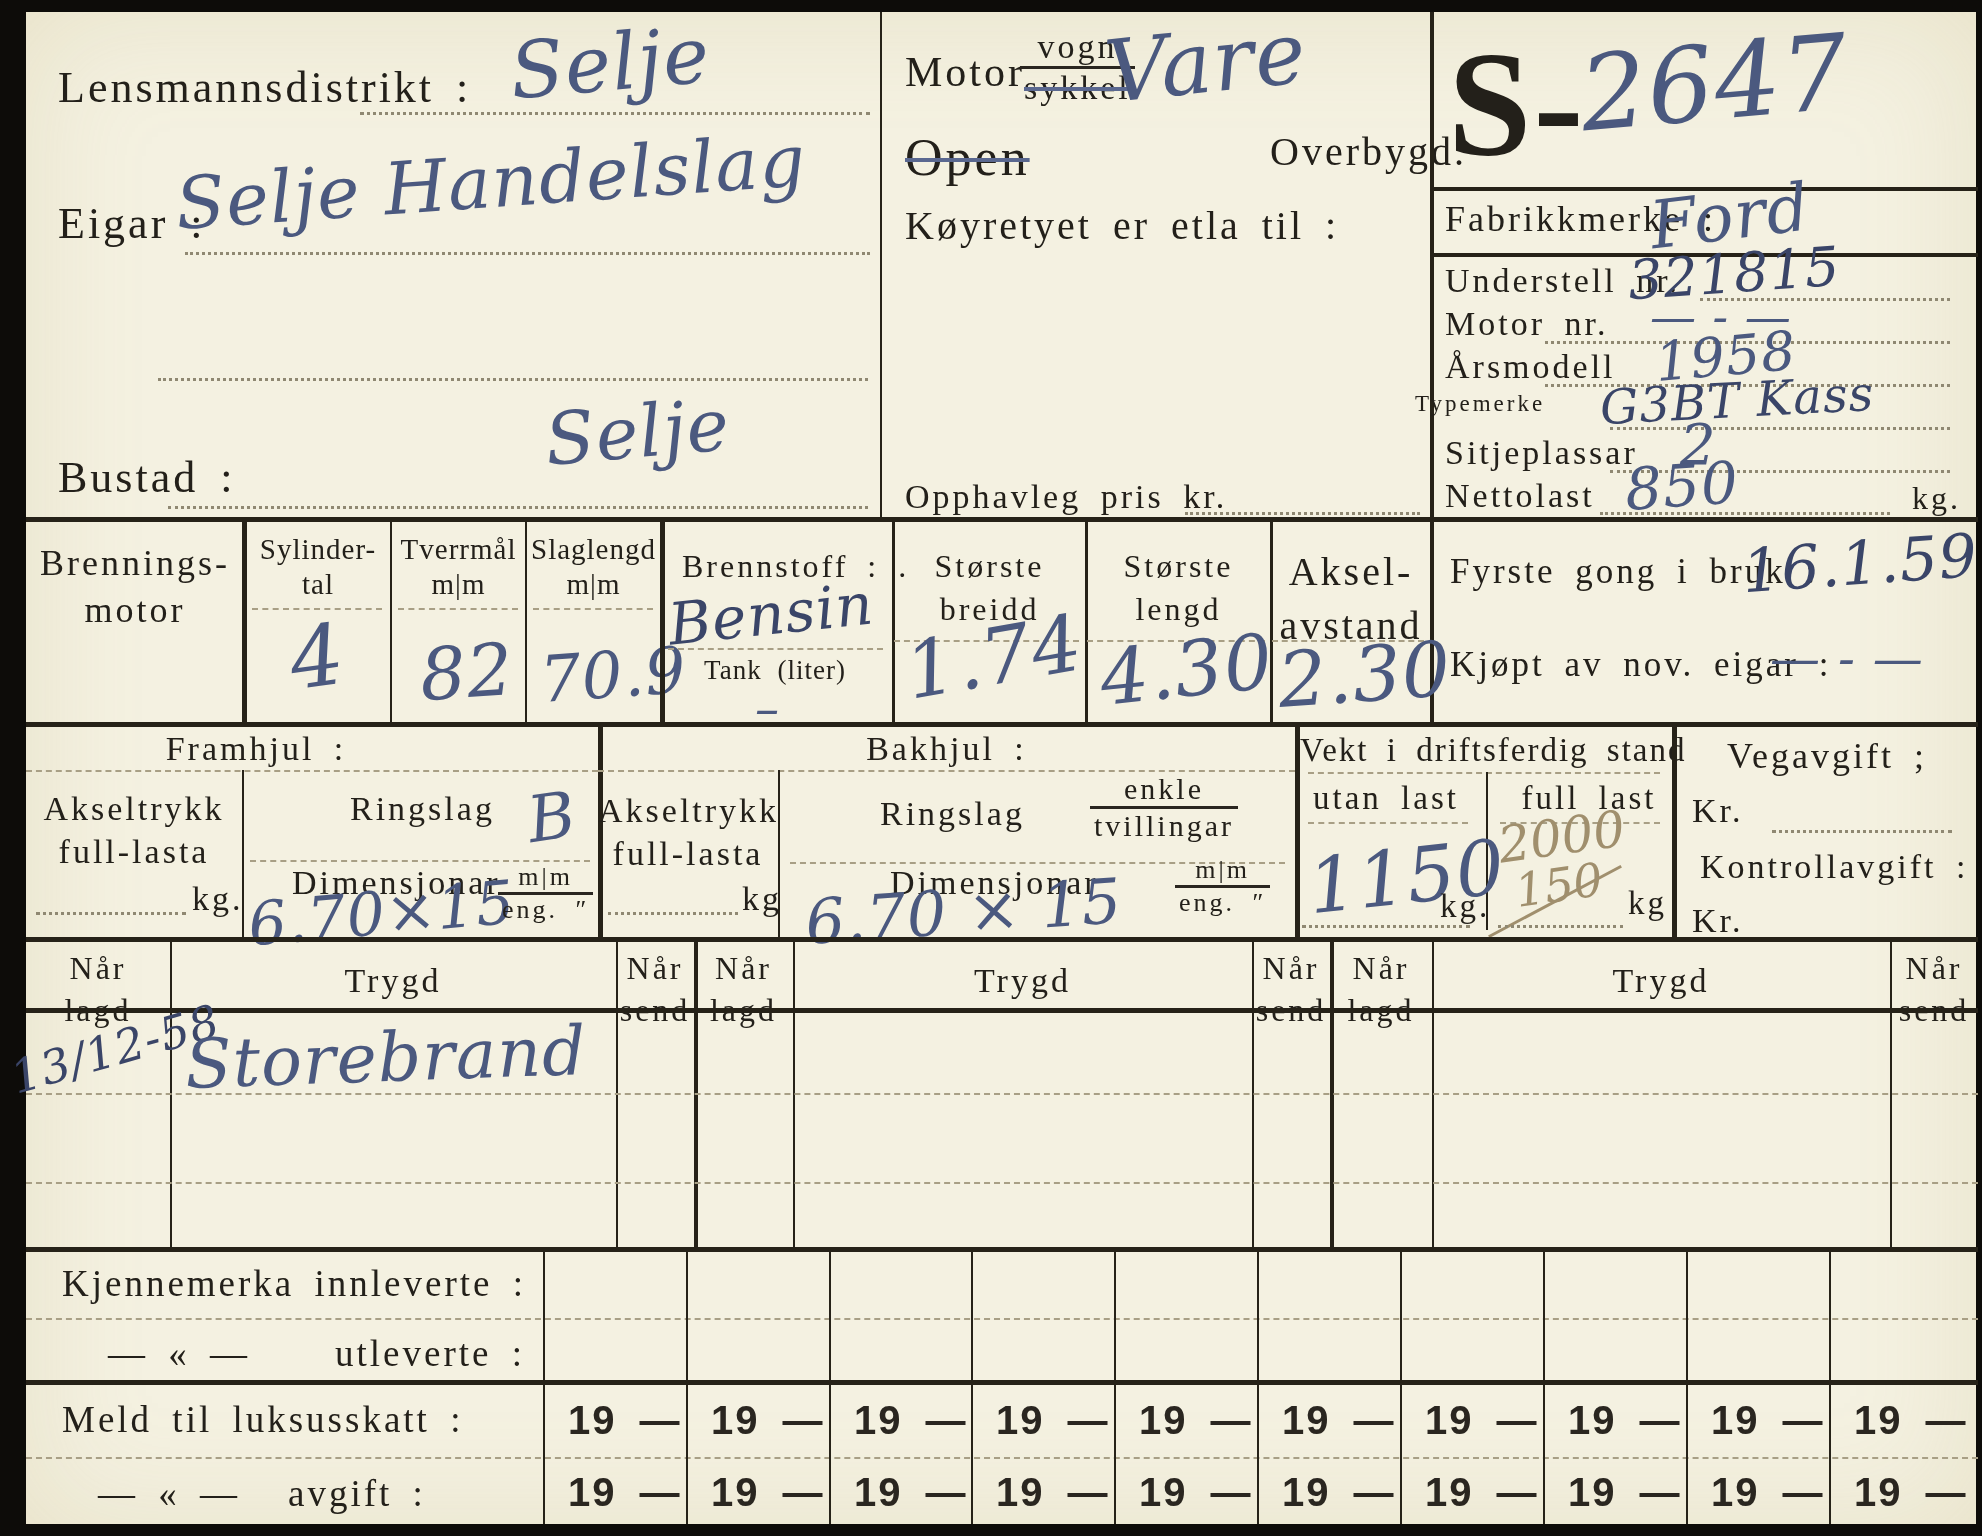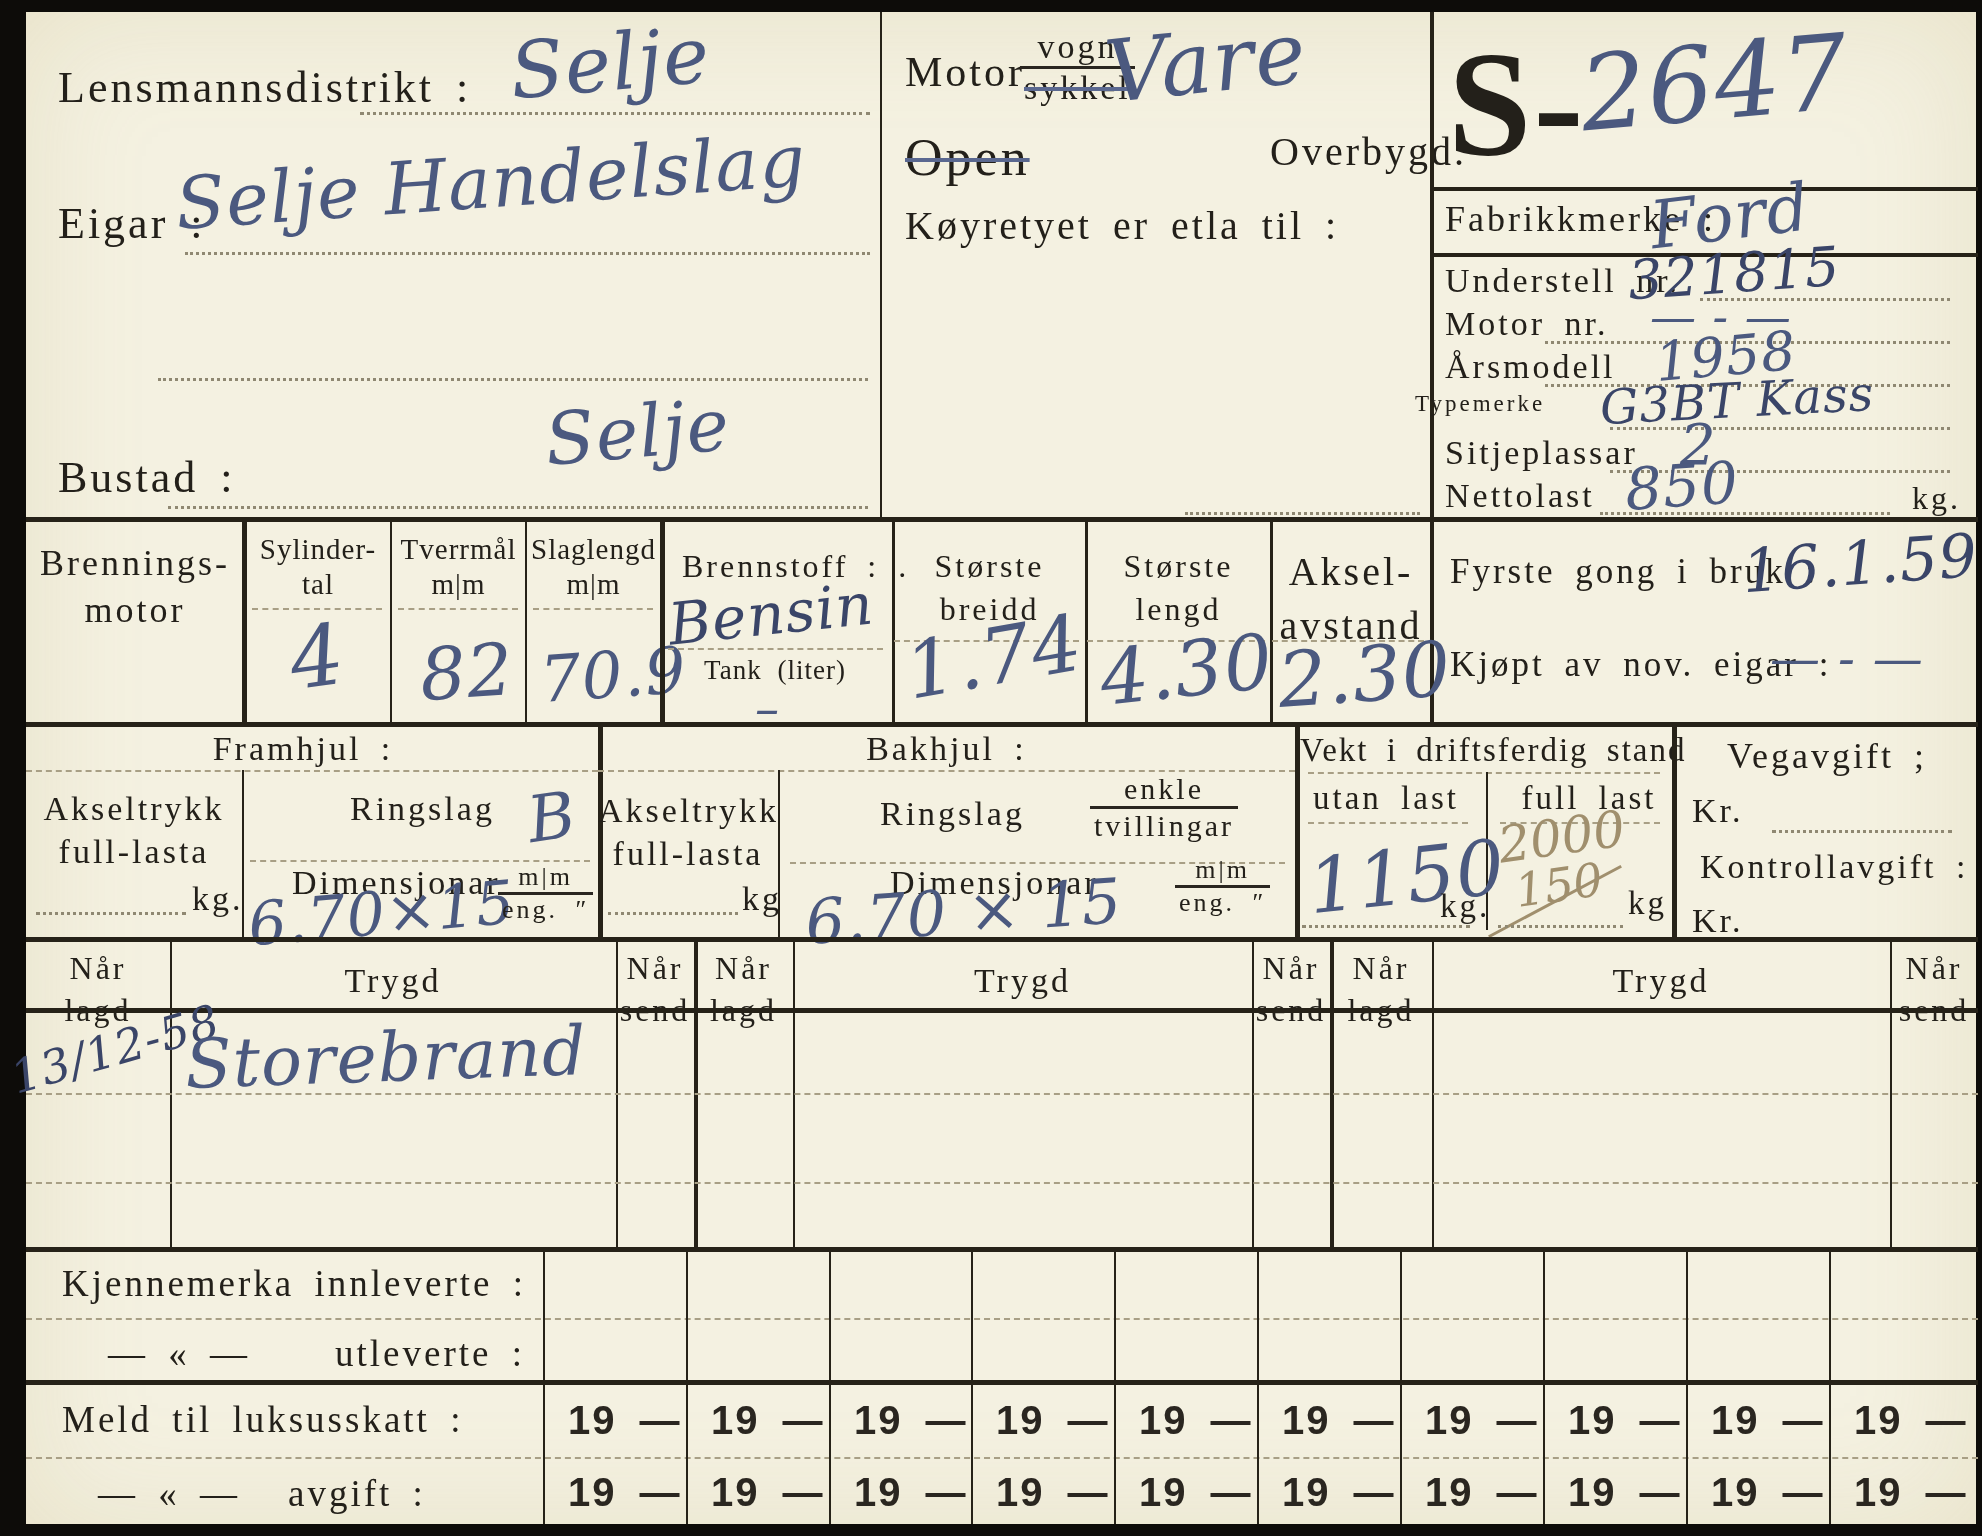--- a/index.html
+++ b/index.html
@@ -49,20 +49,21 @@
     <div class="frac-top lbl" style="font-size:34px;">vogn</div>
     <div class="frac-bot lbl strike" style="font-size:34px;">sykkel</div>
   </div>
   <div class="abs hw" style="left:1105px;top:12px;font-size:86px;transform:rotate(-6deg);">Vare</div>
 
   <div class="abs lbl strike" style="left:905px;top:128px;font-size:52px;">Open</div>
   <div class="abs lbl" style="left:1270px;top:128px;font-size:40px;">Overbygd.</div>
 
   <div class="abs lbl" style="left:905px;top:202px;font-size:40px;">Køyretyet er etla til :</div>
 
+  <div class="abs lbl" style="left:905px;top:478px;font-size:34px;">Opphavleg pris kr.</div>
   <div class="dots" style="left:1185px;top:512px;width:235px;"></div>
 
   <div class="vl" style="left:1430px;top:12px;width:4px;height:710px;"></div>
 
   <div class="abs" style="left:1448px;top:18px;font-size:150px;font-weight:bold;letter-spacing:2px;">S-</div>
   <div class="abs hw" style="left:1580px;top:22px;font-size:104px;transform:rotate(-5deg);">2647</div>
 
   <div class="hl" style="left:1434px;top:187px;width:544px;height:4px;"></div>
 
   <div class="abs lbl" style="left:1445px;top:198px;font-size:36px;">Fabrikkmerke :</div>
@@ -158,21 +159,21 @@
   <div class="abs hw" style="left:1278px;top:630px;font-size:76px;transform:rotate(-4deg);">2.30</div>
 
   <div class="abs lbl" style="left:1450px;top:552px;font-size:35px;">Fyrste gong i bruk :</div>
   <div class="abs hw hwd" style="left:1742px;top:528px;font-size:60px;transform:rotate(-4deg);">16.1.59</div>
 
   <div class="abs lbl" style="left:1450px;top:645px;font-size:35px;">Kjøpt av nov. eigar :</div>
   <div class="abs hw" style="left:1770px;top:630px;font-size:50px;">— - —</div>
 
   <div class="hl" style="left:26px;top:722px;width:1952px;height:5px;"></div>
 
-  <div class="abs lbl ctr" style="left:26px;top:730px;width:460px;font-size:34px;padding-left:47px;">Framhjul :</div>
+  <div class="abs lbl ctr" style="left:26px;top:730px;width:460px;font-size:34px;">Framhjul :</div>
   <div class="dash" style="left:26px;top:770px;width:572px;"></div>
   <div class="vl" style="left:242px;top:770px;width:2px;height:167px;"></div>
   <div class="abs lbl ctr" style="left:26px;top:788px;width:216px;font-size:34px;white-space:normal;line-height:1.25;">
     <span>Akseltrykk</span><br>
     <span>full-lasta</span>
   </div>
   <div class="dots" style="left:36px;top:912px;width:150px;"></div>
   <div class="abs lbl" style="left:192px;top:880px;font-size:34px;">kg.</div>
   <div class="abs lbl" style="left:350px;top:790px;font-size:34px;">Ringslag</div>
   <div class="abs hw" style="left:528px;top:780px;font-size:64px;transform:rotate(-8deg);">B</div>

